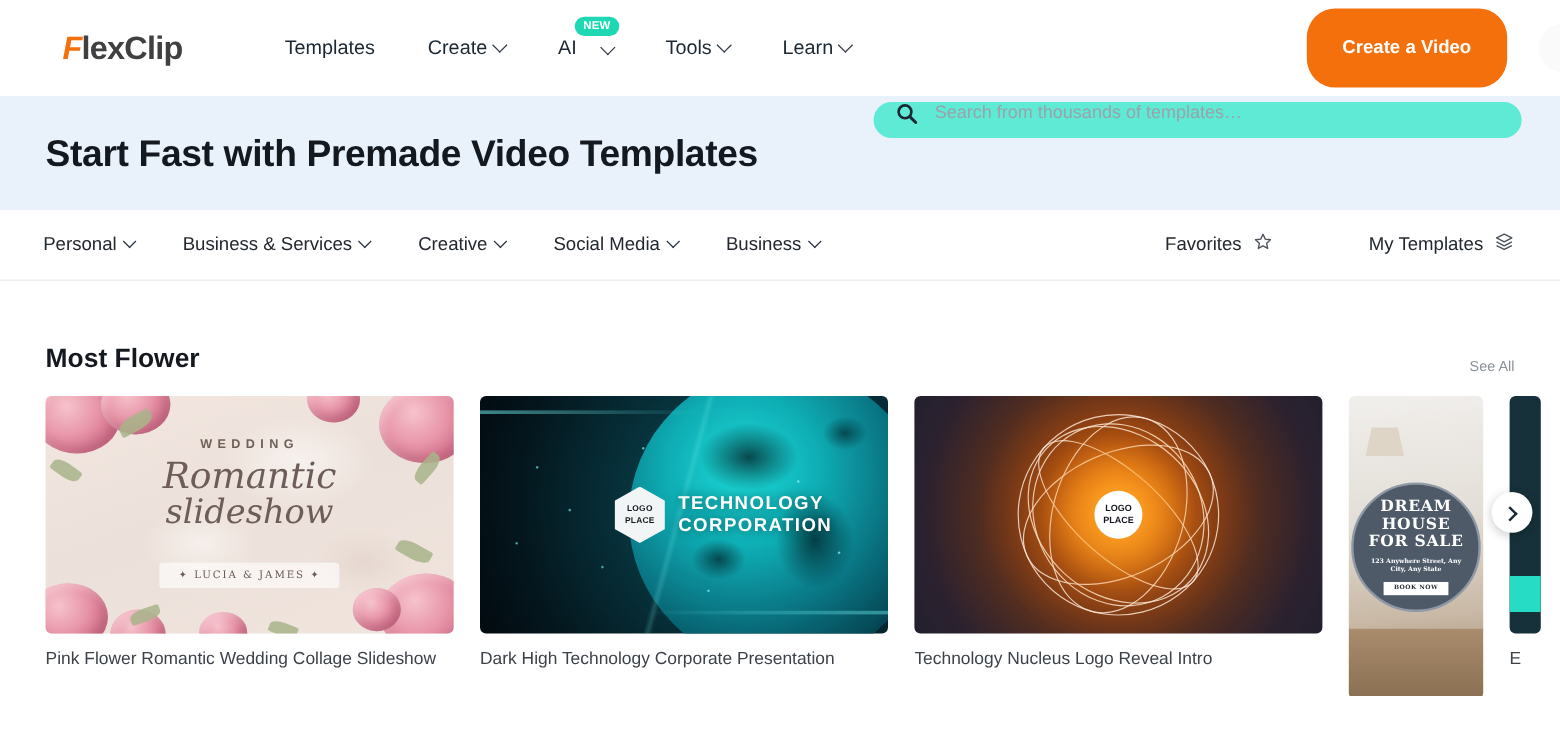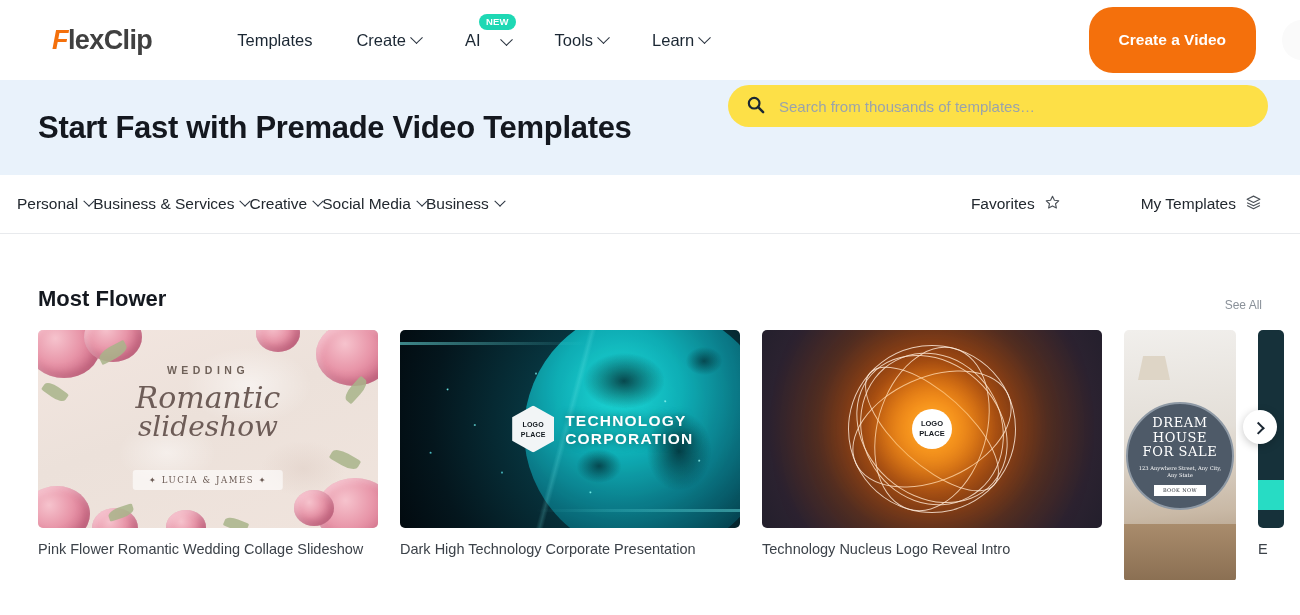--- a/index.html
+++ b/index.html
@@ -107,25 +107,25 @@
     margin-left: 38px;
     font-size: 31px;
     font-weight: bold;
     color: #14181f;
     letter-spacing: -0.3px;
   }
   .searchbox {
     position: absolute;
     left: 728px; top: 110px;
     transform: translateY(-105px);
-    width: 540px; height: 42px;
-    background: #fde047;
+    width: 540px; height: 30px;
+    background: #5eead4;
     border-radius: 21px;
     display: flex;
-    align-items: center;
+    align-items: flex-start;
     padding: 0 18px;
     gap: 14px;
   }
   .search-input {
     border: none;
     outline: none;
     font-size: 15px;
     color: #6c757d;
     width: 100%;
     background: transparent;
@@ -135,21 +135,21 @@
 
   
   .catbar {
     height: 59px;
     background: #ffffff;
     border-bottom: 1px solid #e8eaed;
     display: flex;
     align-items: center;
     position: relative;
   }
-  .cats { display: flex; align-items: flex-end; margin-left: 17px; }
+  .cats { display: flex; align-items: flex-end; margin-left: 36px; gap: 40px; }
   .cat {
     display: flex; align-items: center; gap: 7px;
     font-size: 15.5px; color: #22282f; cursor: pointer; white-space: nowrap;
   }
   .cat .chev { width: 8px; height: 8px; border-width: 1.7px; }
   .cat-right {
     position: absolute; right: 38px;
     display: flex; align-items: center; gap: 80px;
   }
   .cat-right .cat { gap: 9px; }
@@ -173,21 +173,21 @@
     overflow: hidden;
     height: 250px;
   }
   .card { flex: 0 0 auto; cursor: pointer; }
   .thumb {
     border-radius: 5px;
     overflow: hidden;
     position: relative;
   }
   .thumb-land { width: 340px; height: 198px; }
-  .thumb-port { width: 112px; height: 252px; }
+  .thumb-port { width: 112px; height: 252px; font-weight: bold; }
   .card-title {
     margin-top: 13px;
     font-size: 14.5px;
     color: #3c4249;
     white-space: nowrap;
     overflow: hidden;
     text-overflow: ellipsis;
   }
   .t-land { width: 340px; }
   .t-port { width: 112px; }

